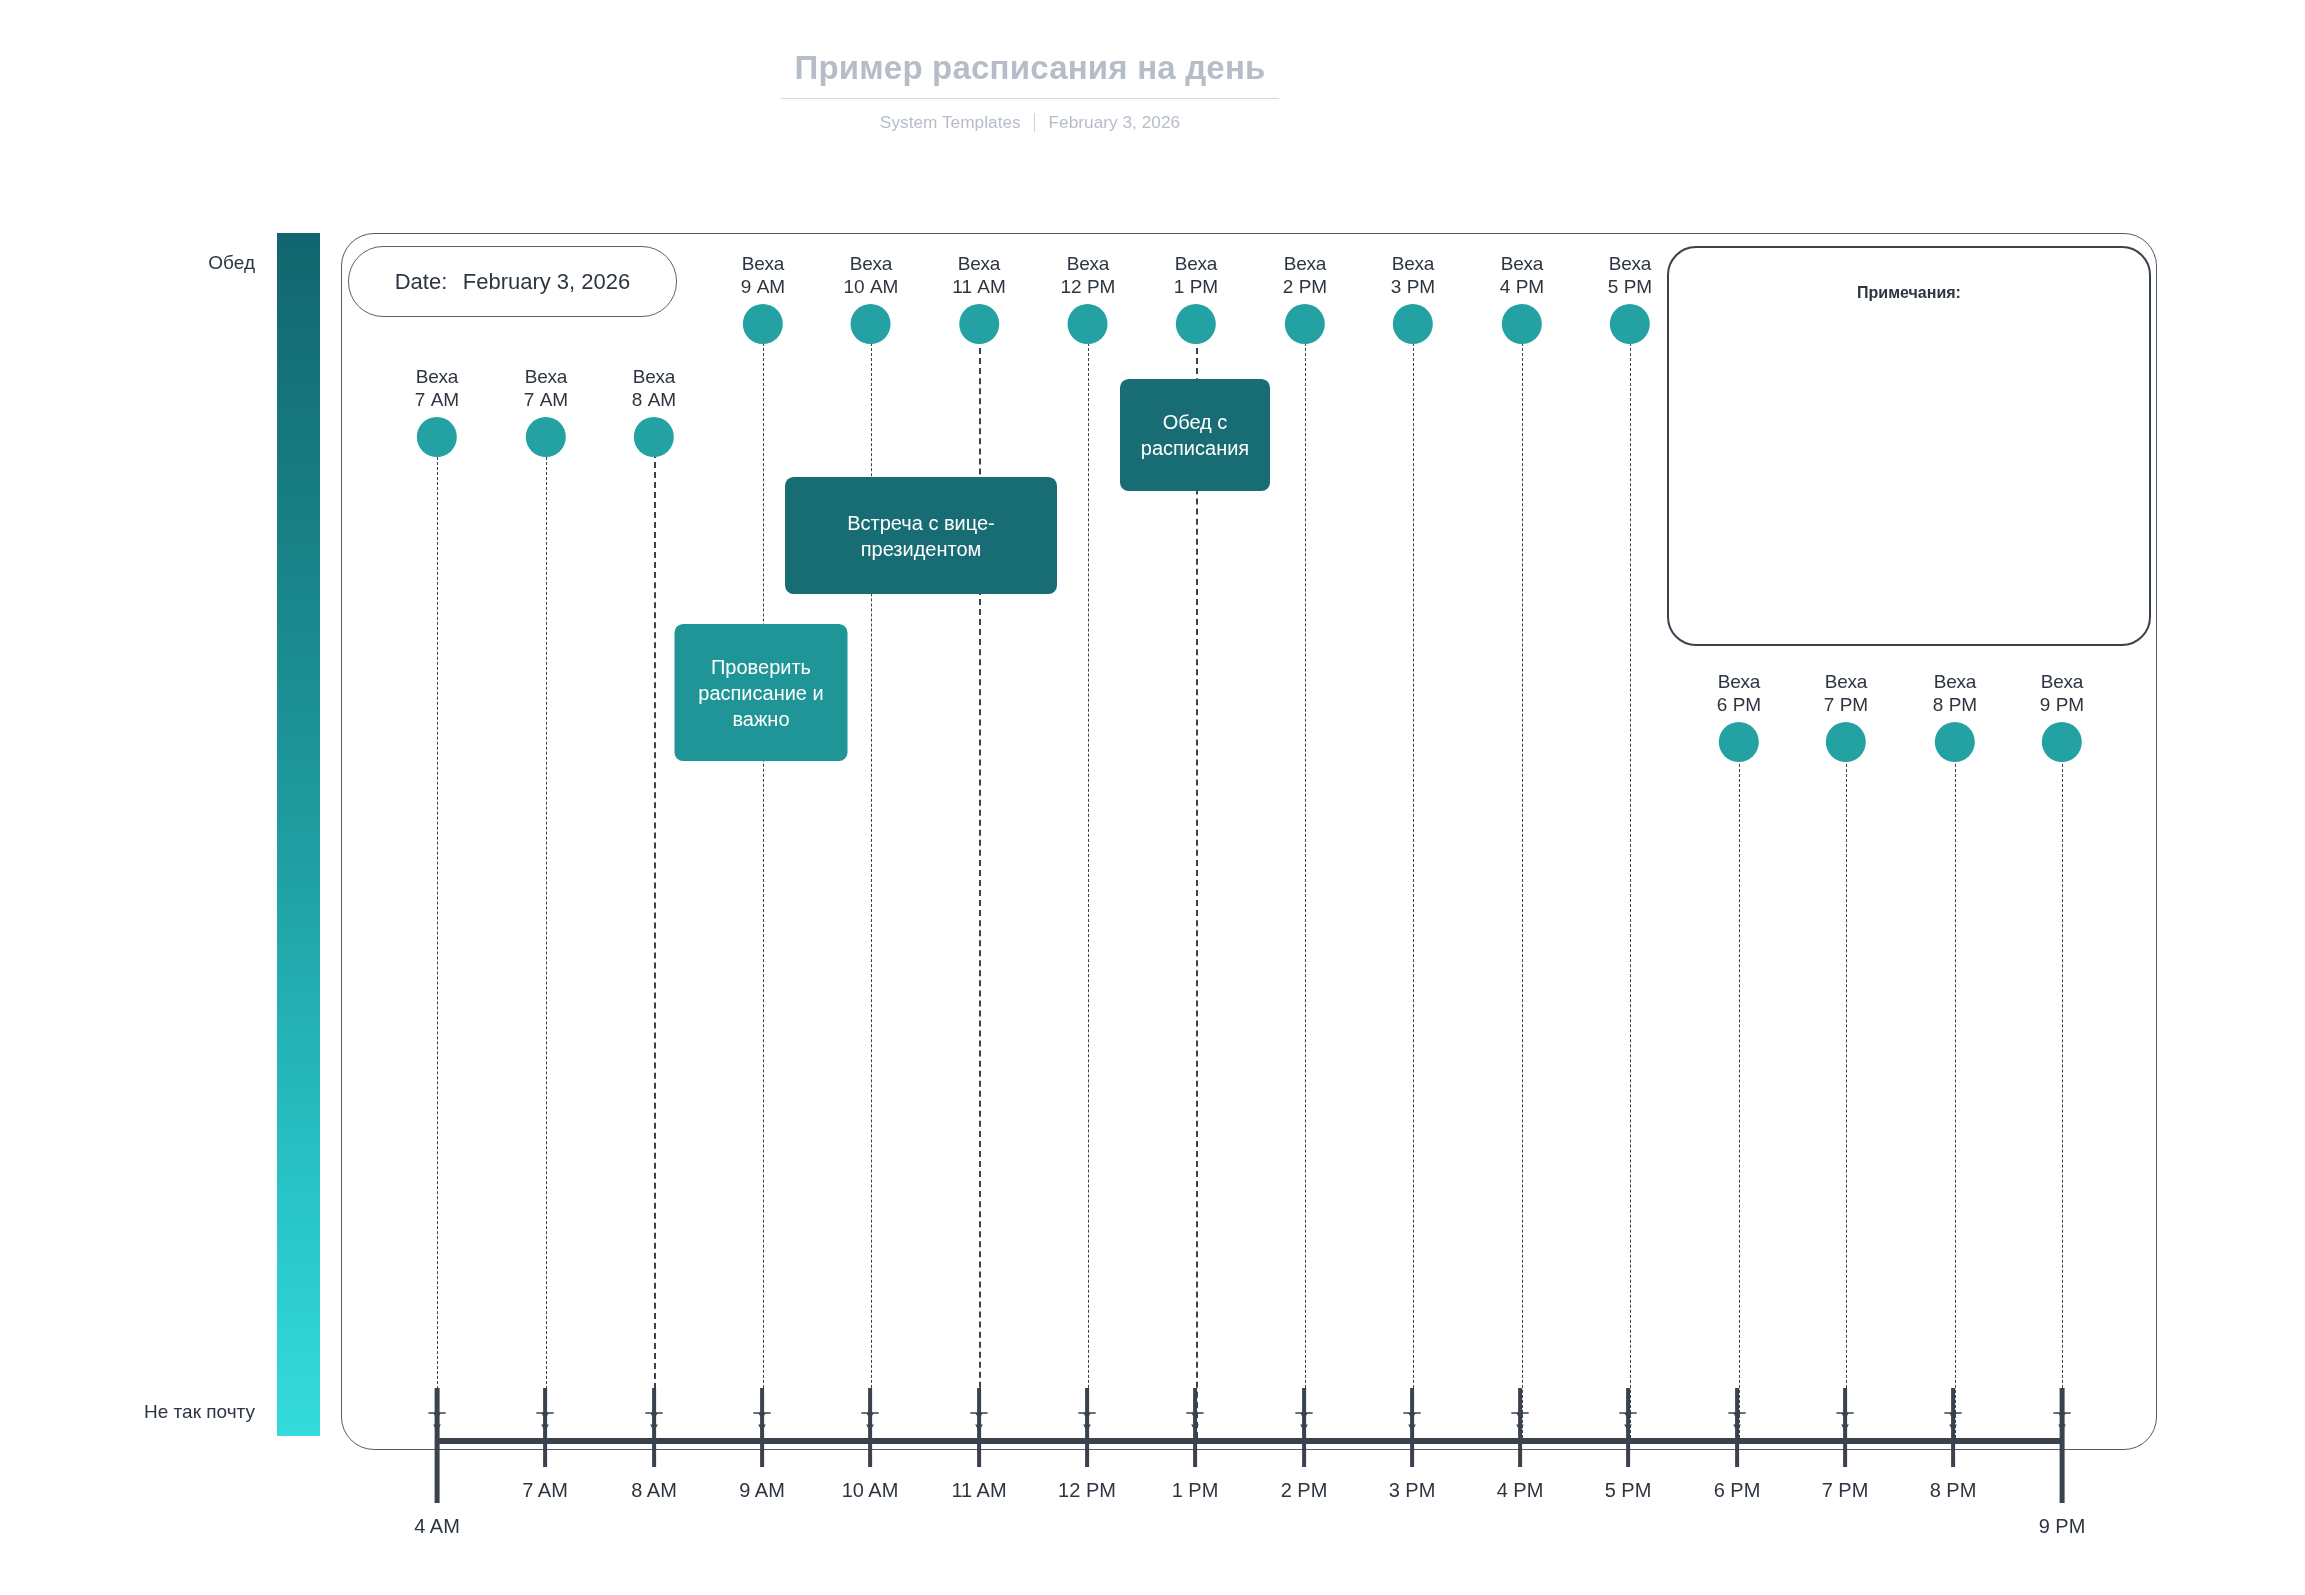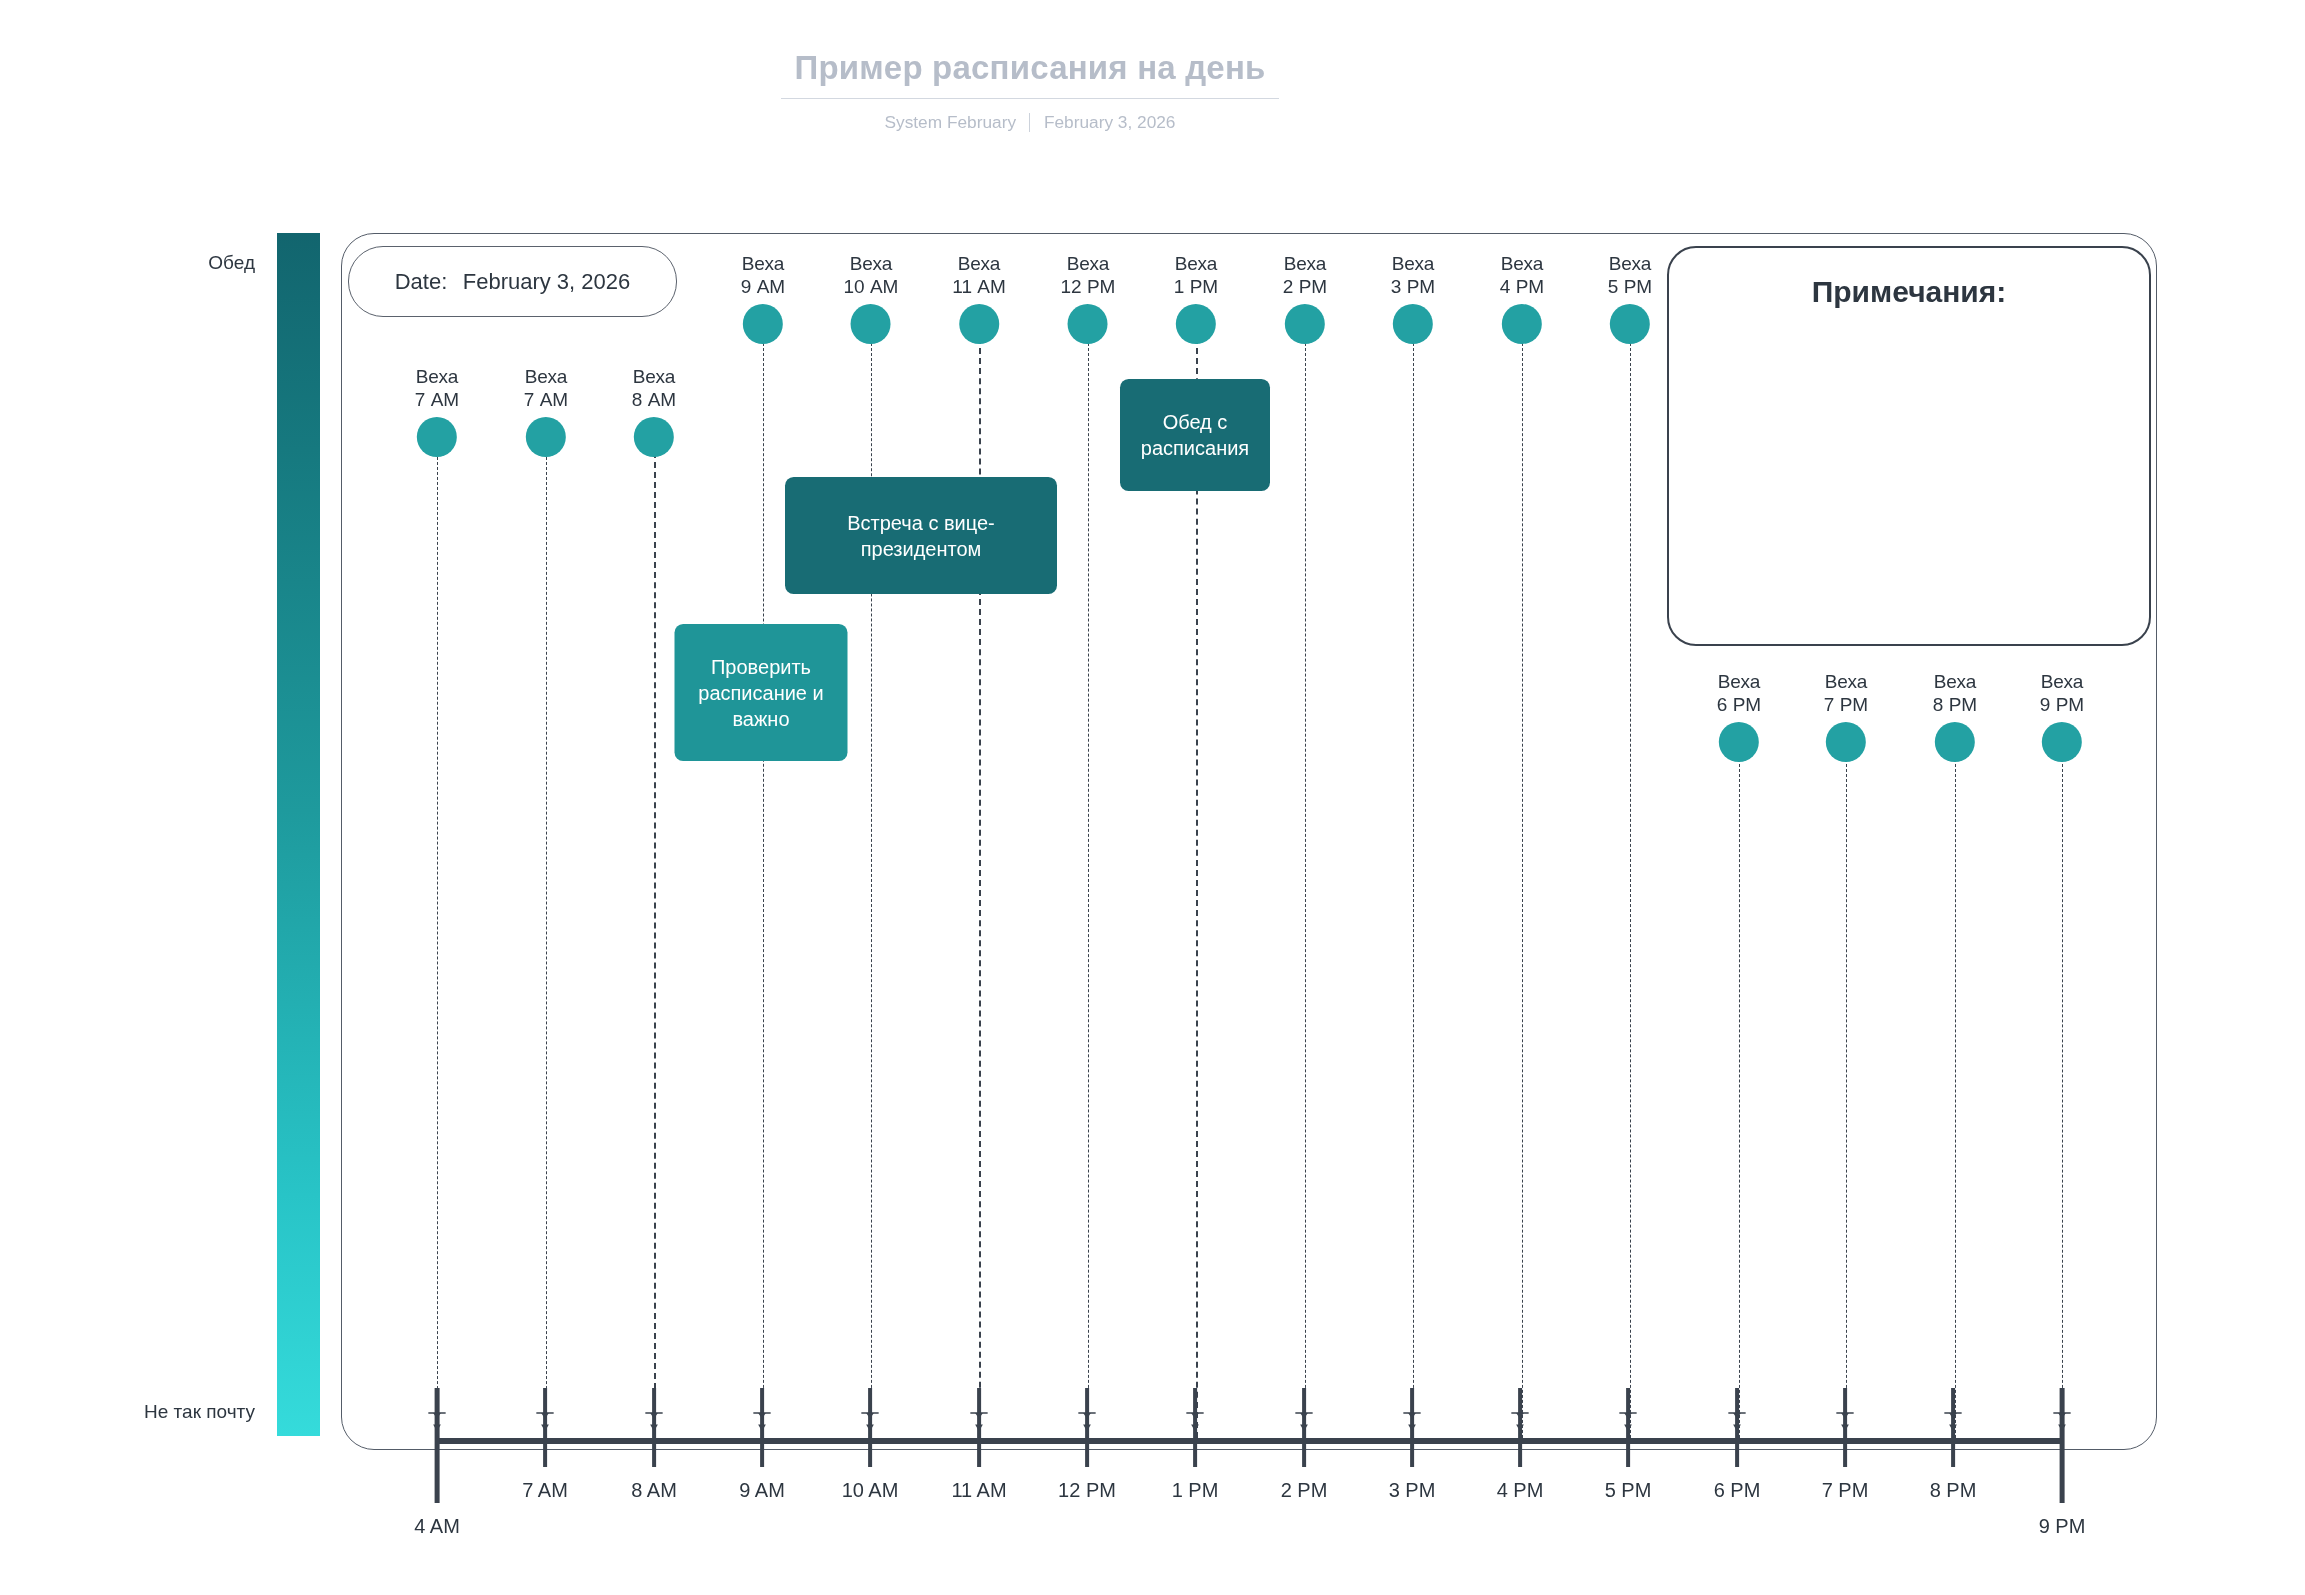--- a/index.html
+++ b/index.html
@@ -106,23 +106,23 @@
     left: 1667px;
     top: 246px;
     width: 480px;
     height: 396px;
     border: 2.1px solid #3a424d;
     border-radius: 29px;
     background: #ffffff;
     z-index: 6;
   }
   #notes-title {
-    margin-top: 27px;
+    margin-top: 36px;
     text-align: center;
-    font-size: 30px;
+    font-size: 16px;
     font-weight: bold;
     color: #2d3640;
   }
 
   
   .dash-line {
     position: absolute;
     width: 0;
     border-left-style: dashed;
     border-left-color: #3a424d;
@@ -194,21 +194,21 @@
     transform: translateX(-50%);
     z-index: 4;
   }
 </style>
 </head>
 <body>
 
 <div id="header">
   <div id="title">Пример расписания на день</div>
   <div id="subtitle">
-    <span>System February</span>
+    <span>System Templates</span>
     <span class="divider"></span>
     <span>February 3, 2026</span>
   </div>
 </div>
 
 <div class="priority-label" id="priority-high">Обед</div>
 <div class="priority-label" id="priority-low">Не так почту</div>
 <div id="priority-bar"></div>
 
 <div id="canvas"></div>

